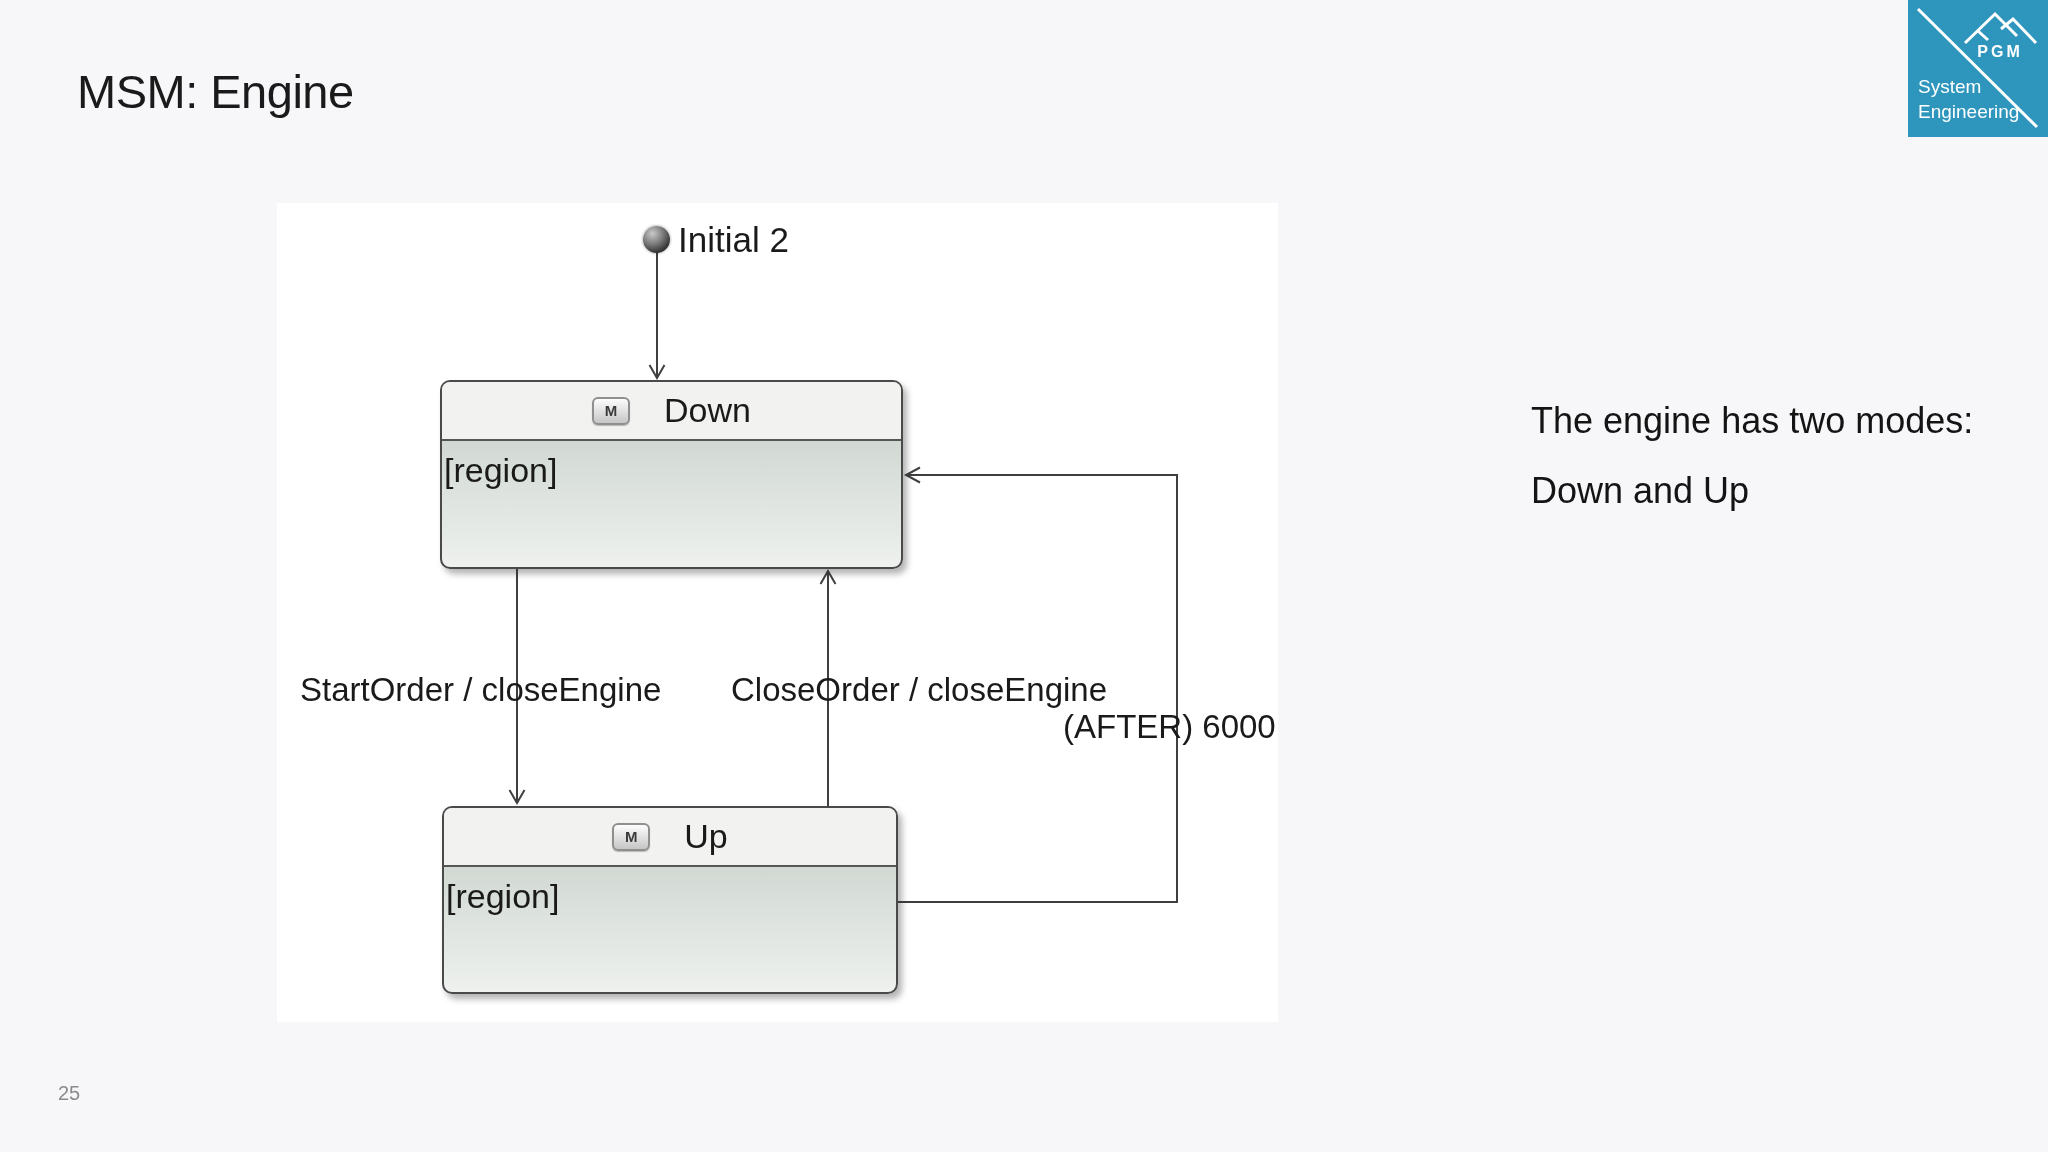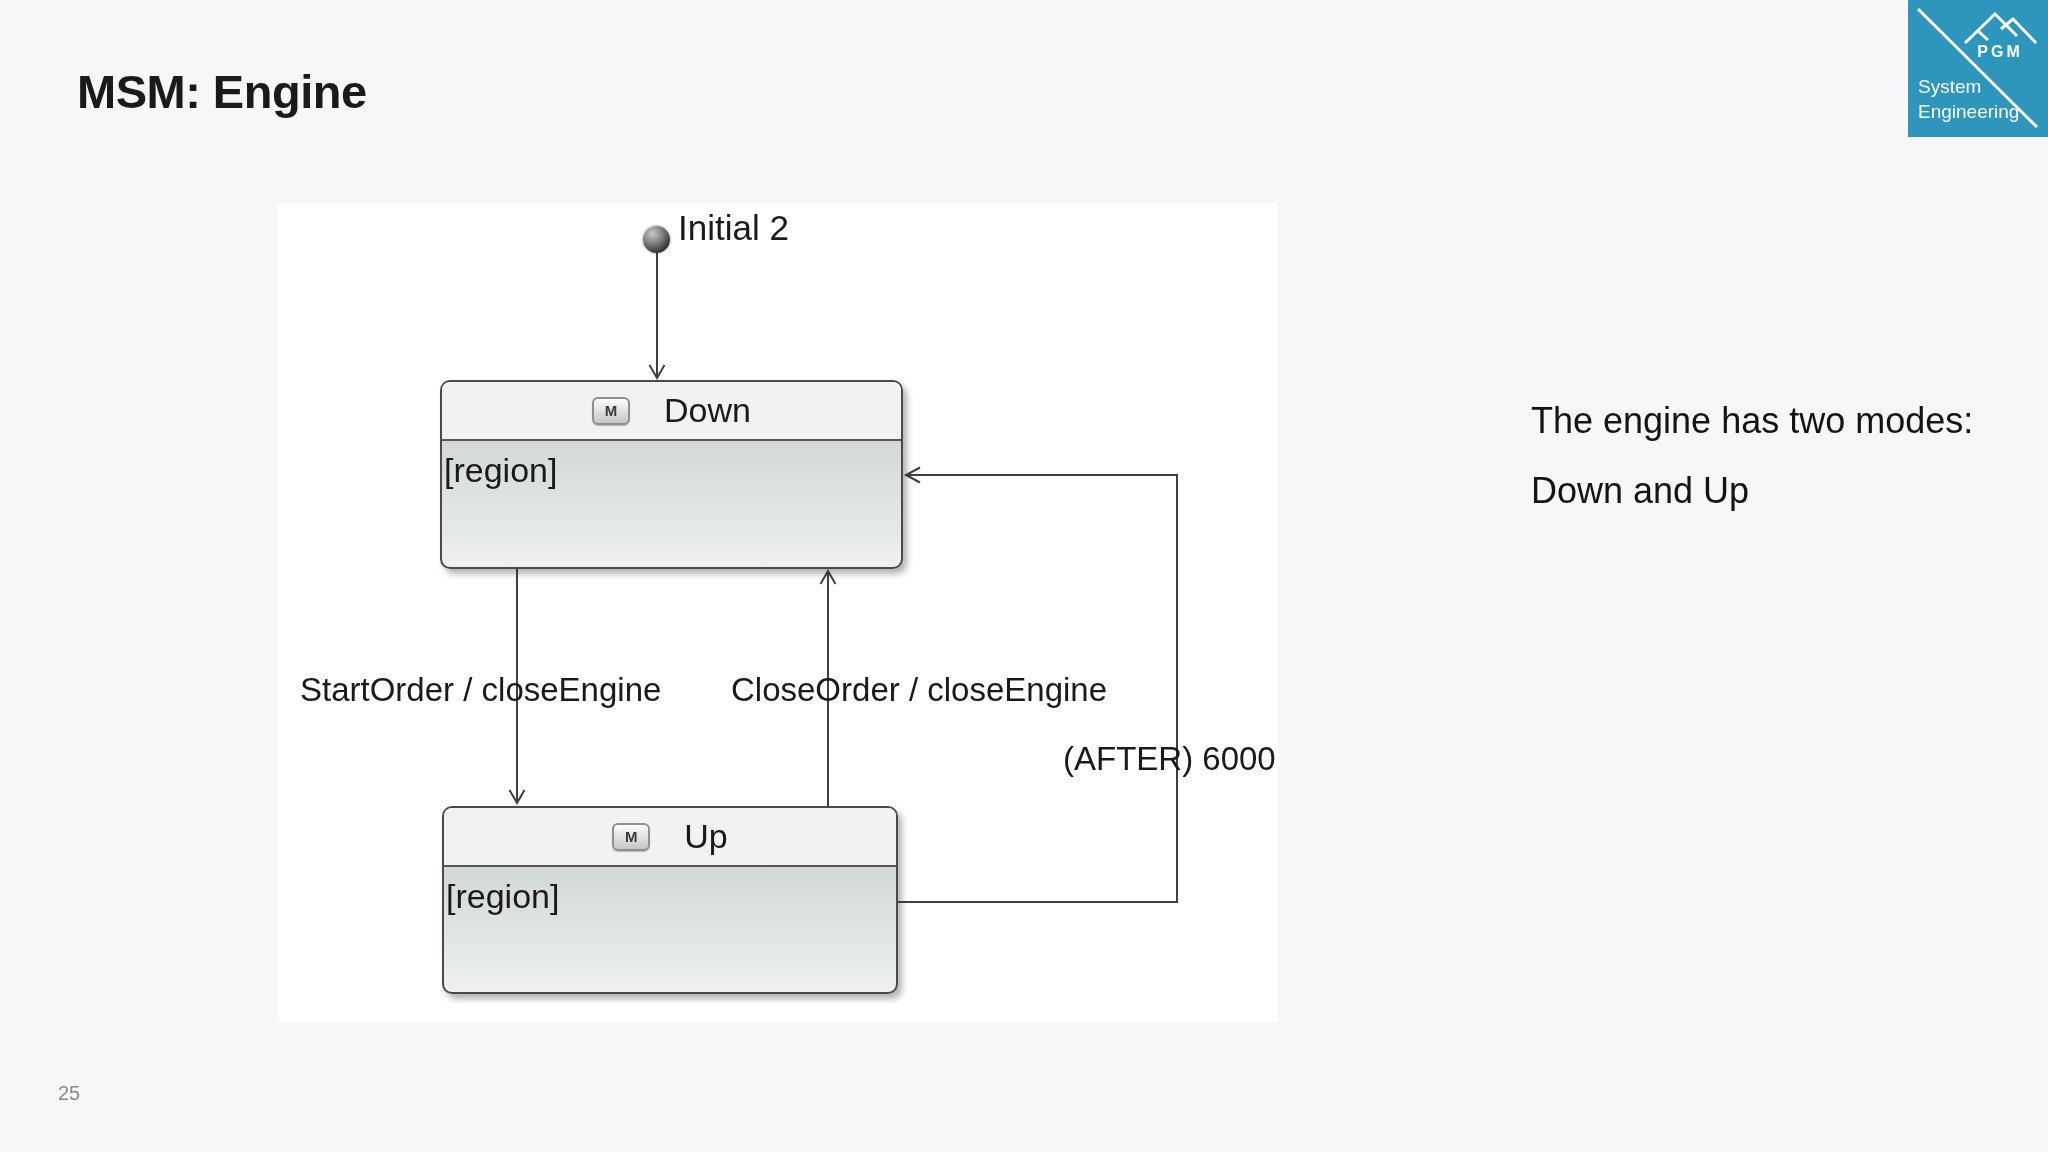--- a/index.html
+++ b/index.html
@@ -7,21 +7,21 @@
     width:2048px;height:1152px;overflow:hidden;position:relative;
     background:var(--bg,#f7f7f9);
     font-family:"Liberation Sans", sans-serif;
     color:var(--ink,#1a1a1a);
   }
   .abs{position:absolute;}
 
   
   .slide-title{
     left:77px;top:64px;
-    font-size:47px;font-weight:700;letter-spacing:-0.5px;
+    font-size:47px;font-weight:400;letter-spacing:-0.5px;
     color:var(--ink,#1a1a1a);
   }
 
   
   .logo{left:1908px;top:0;width:116px;height:137px;text-decoration:underline;}
 
   
   .panel{
     left:277px;top:203px;width:1001px;height:819px;
     background:var(--panel,#ffffff);
@@ -33,21 +33,21 @@
     stroke:var(--edge,#3f3f3f);stroke-width:2;fill:none;
   }
 
   
   .initial-dot{
     left:643px;top:226px;width:27px;height:27px;border-radius:50%;
     background:radial-gradient(circle at 35% 28%, #c9c9c9 0%, #7d7d7d 40%, #2b2b2b 78%, #111 100%);
     box-shadow:0 0 3px rgba(0,0,0,0.45);
   }
   .initial-label{
-    left:678px;top:208px;font-size:35px;color:var(--ink,#1a1a1a);white-space:nowrap;text-align:right;
+    left:678px;top:220px;font-size:35px;color:var(--ink,#1a1a1a);white-space:nowrap;text-align:right;
   }
 
   
   .state{
     border:2px solid var(--state-border,#4a4a4a);
     border-radius:10px;
     box-shadow:4px 5px 6px rgba(40,40,40,0.35);
     background:linear-gradient(180deg,var(--state-body-top,#c4cdc6) 0%,var(--state-body-bottom,#eef1ee) 100%);
     overflow:hidden;
   }
@@ -69,21 +69,21 @@
   .state-body{padding:10px 0 0 2px;}
   .region-label{font-size:34px;color:var(--ink,#1a1a1a);}
 
   
   .edge-label{
     font-size:33px;color:var(--ink,#1a1a1a);white-space:nowrap;
     background:transparent;
   }
   .label-start{left:300px;top:671px;}
   .label-close{left:731px;top:671px;}
-  .label-after{left:1063px;top:740px;}
+  .label-after{left:1063px;top:708px;}
 
   
   .side-note-line{left:1531px;font-size:36px;color:#141414;white-space:nowrap;}
   .side-note-1{top:400px;}
   .side-note-2{top:470px;}
 
   
   .page-number{left:58px;top:1082px;font-size:20px;color:var(--muted,#8b8b8b);}
 </style>
 </head>

